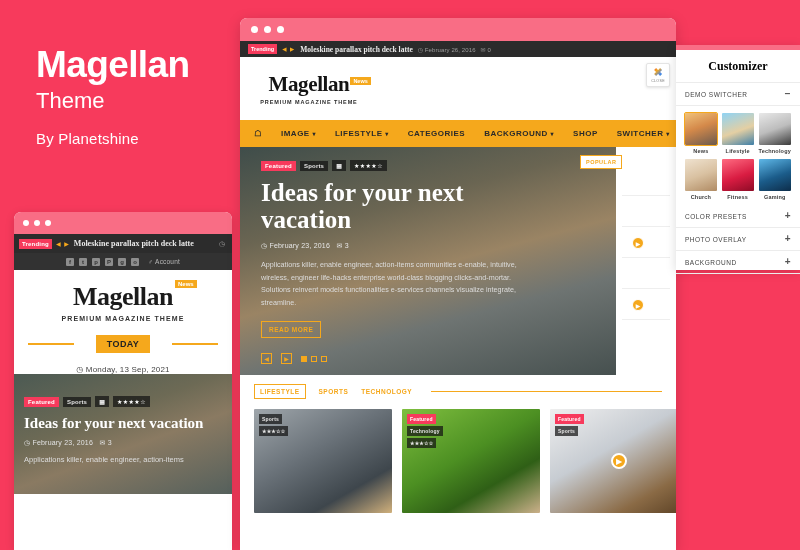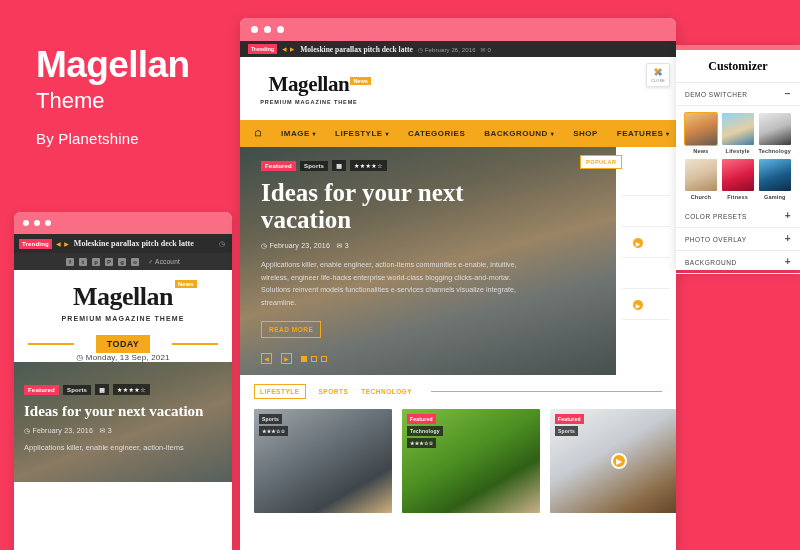--- a/index.html
+++ b/index.html
@@ -75,21 +75,21 @@
   }
   .m-today-row {
     display:flex; align-items:center; justify-content:center; gap:22px; margin-top: 13px;
     padding: 0 14px;
   }
   .m-rule { flex:1; height: 2px; background: #f5a81c; }
   .m-today {
     background:#f5a81c; color:#222; font-size: 9px; font-weight:bold;
     padding: 4px 11px; letter-spacing: .4px;
   }
-  .m-date { text-align:center; font-size: 8px; color:#444; letter-spacing:.2px;}
+  .m-date { text-align:center; font-size: 8px; color:#444; margin-top: 12px; letter-spacing:.2px;}
 
   .m-mainmenu {
     margin-top: 13px; height: 31px; background:#f5a81c; display:flex;
     align-items:center; padding: 0 12px; color:#1d1d1d;
     font-size: 9px; font-weight: bold; letter-spacing: .7px;
   }
   .m-caret { margin-left:auto; font-size:7px; }
 
   .m-hero {
     position: relative; height: 120px; overflow:hidden;
@@ -331,21 +331,21 @@
       </div>
     </div>
 
     <div class="d-nav">
       <span class="d-nav-item">☖</span>
       <span class="d-nav-item"><span>IMAGE</span> <span class="c">▾</span></span>
       <span class="d-nav-item"><span>LIFESTYLE</span> <span class="c">▾</span></span>
       <span class="d-nav-item"><span>CATEGORIES</span></span>
       <span class="d-nav-item"><span>BACKGROUND</span> <span class="c">▾</span></span>
       <span class="d-nav-item"><span>SHOP</span></span>
-      <span class="d-nav-item"><span>FEATURES</span> <span class="c">▾</span></span>
+      <span class="d-nav-item"><span>SWITCHER</span> <span class="c">▾</span></span>
     </div>
 
     <div class="d-body">
       <div class="d-hero">
         <div class="d-hero-inner">
           <div class="tagrow">
             <span class="tg tg-featured">Featured</span>
             <span class="tg tg-dark">Sports</span>
             <span class="tg tg-dark">▩</span>
             <span class="tg-stars">★★★★☆</span>

